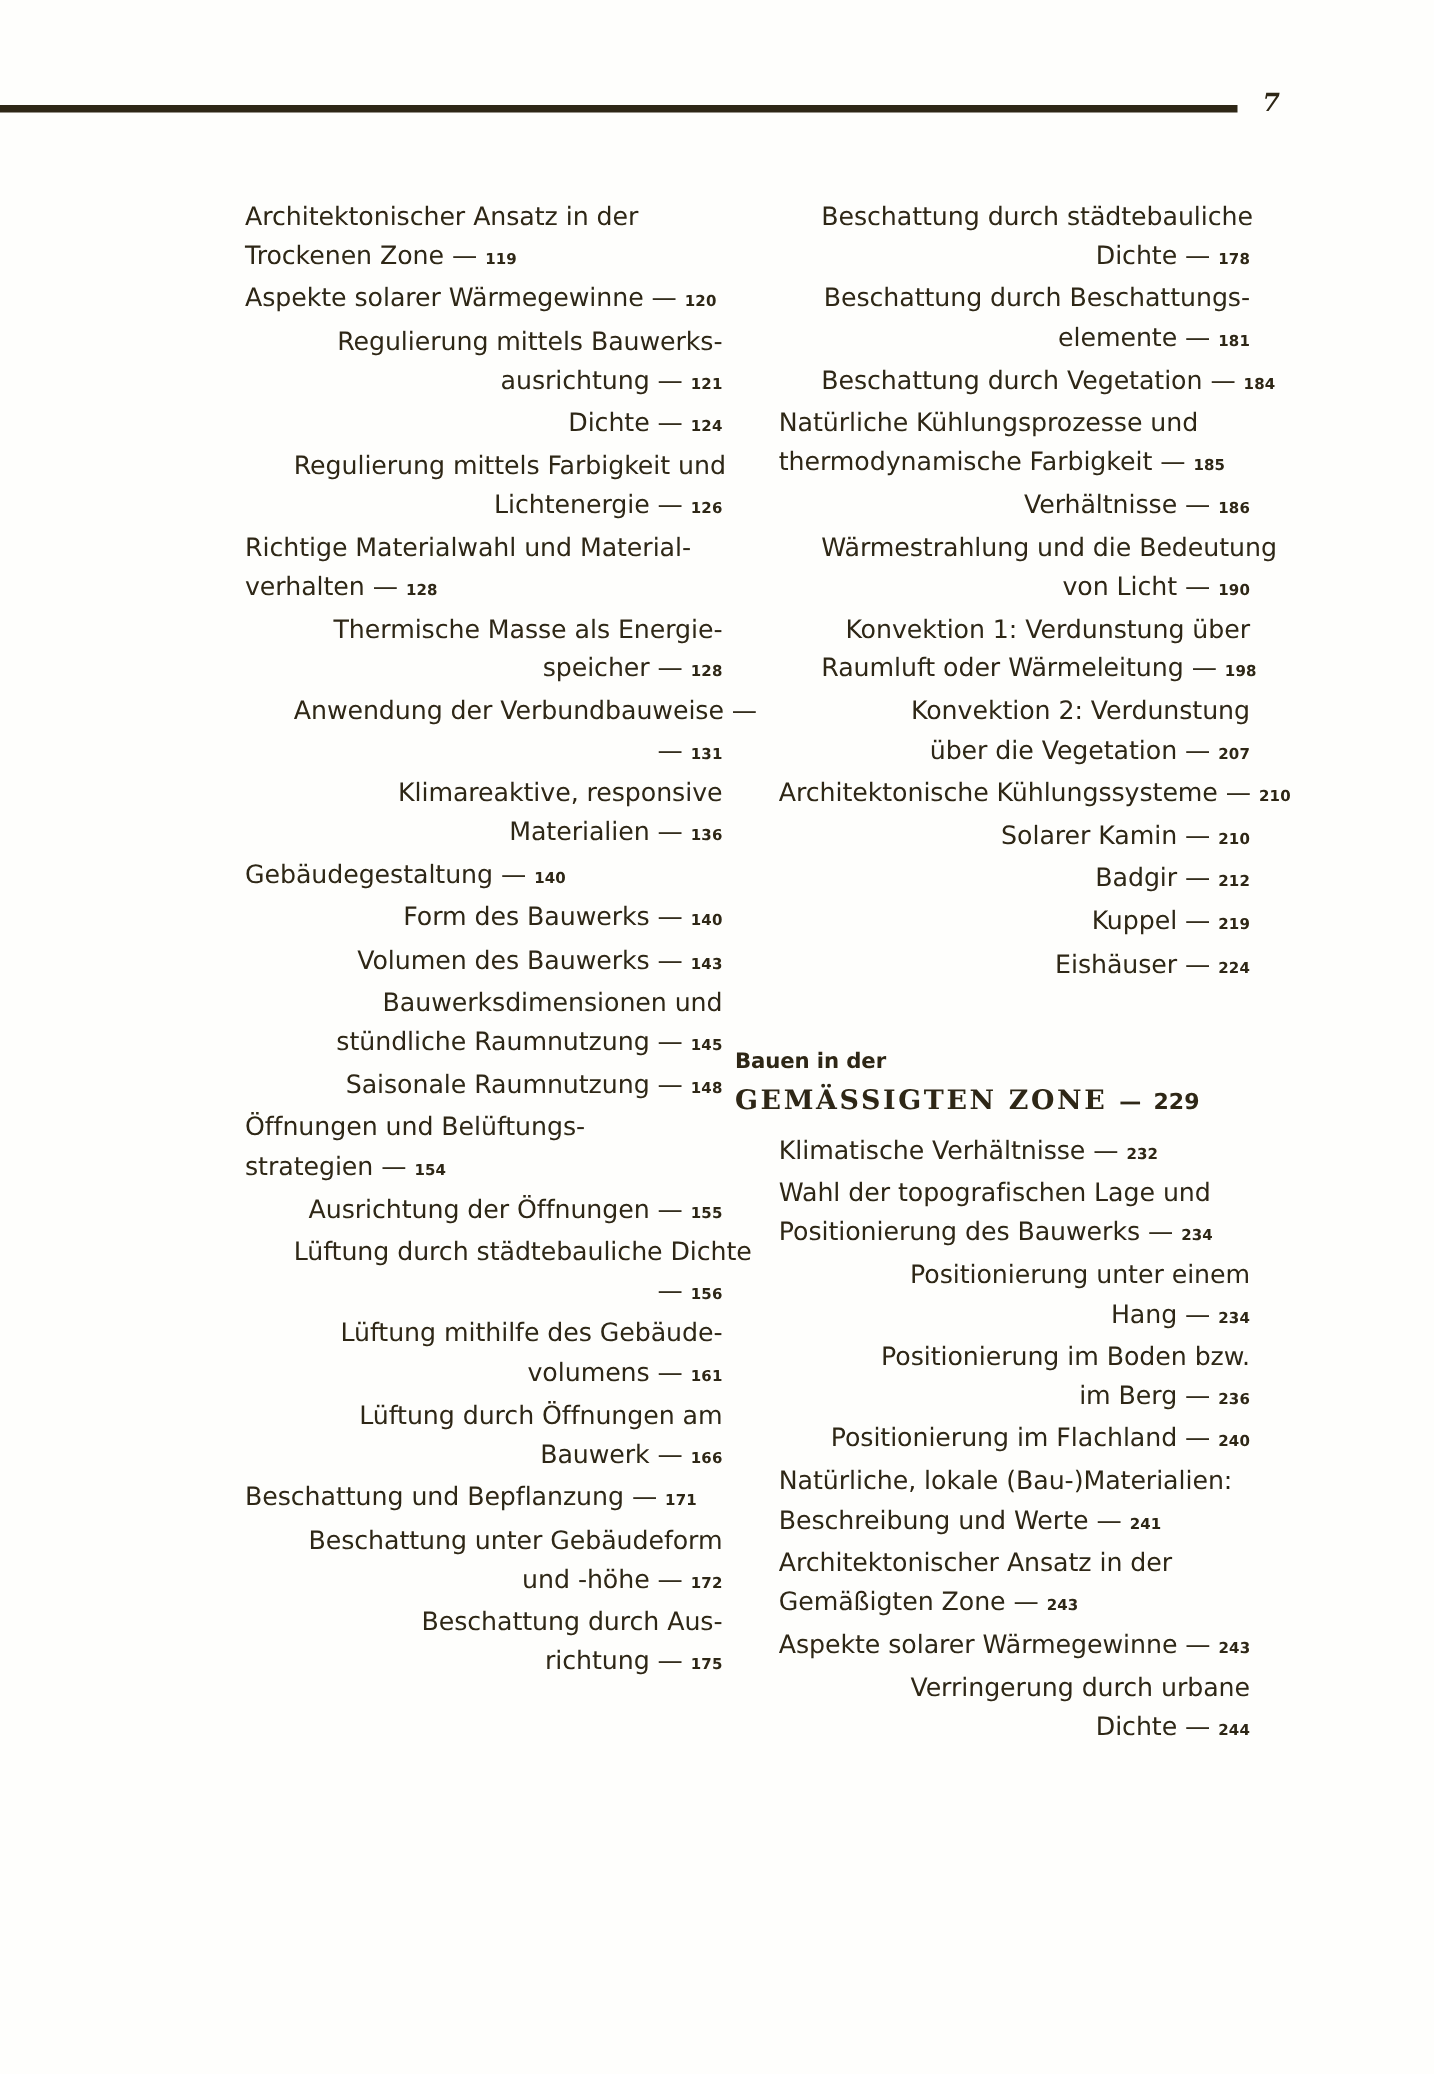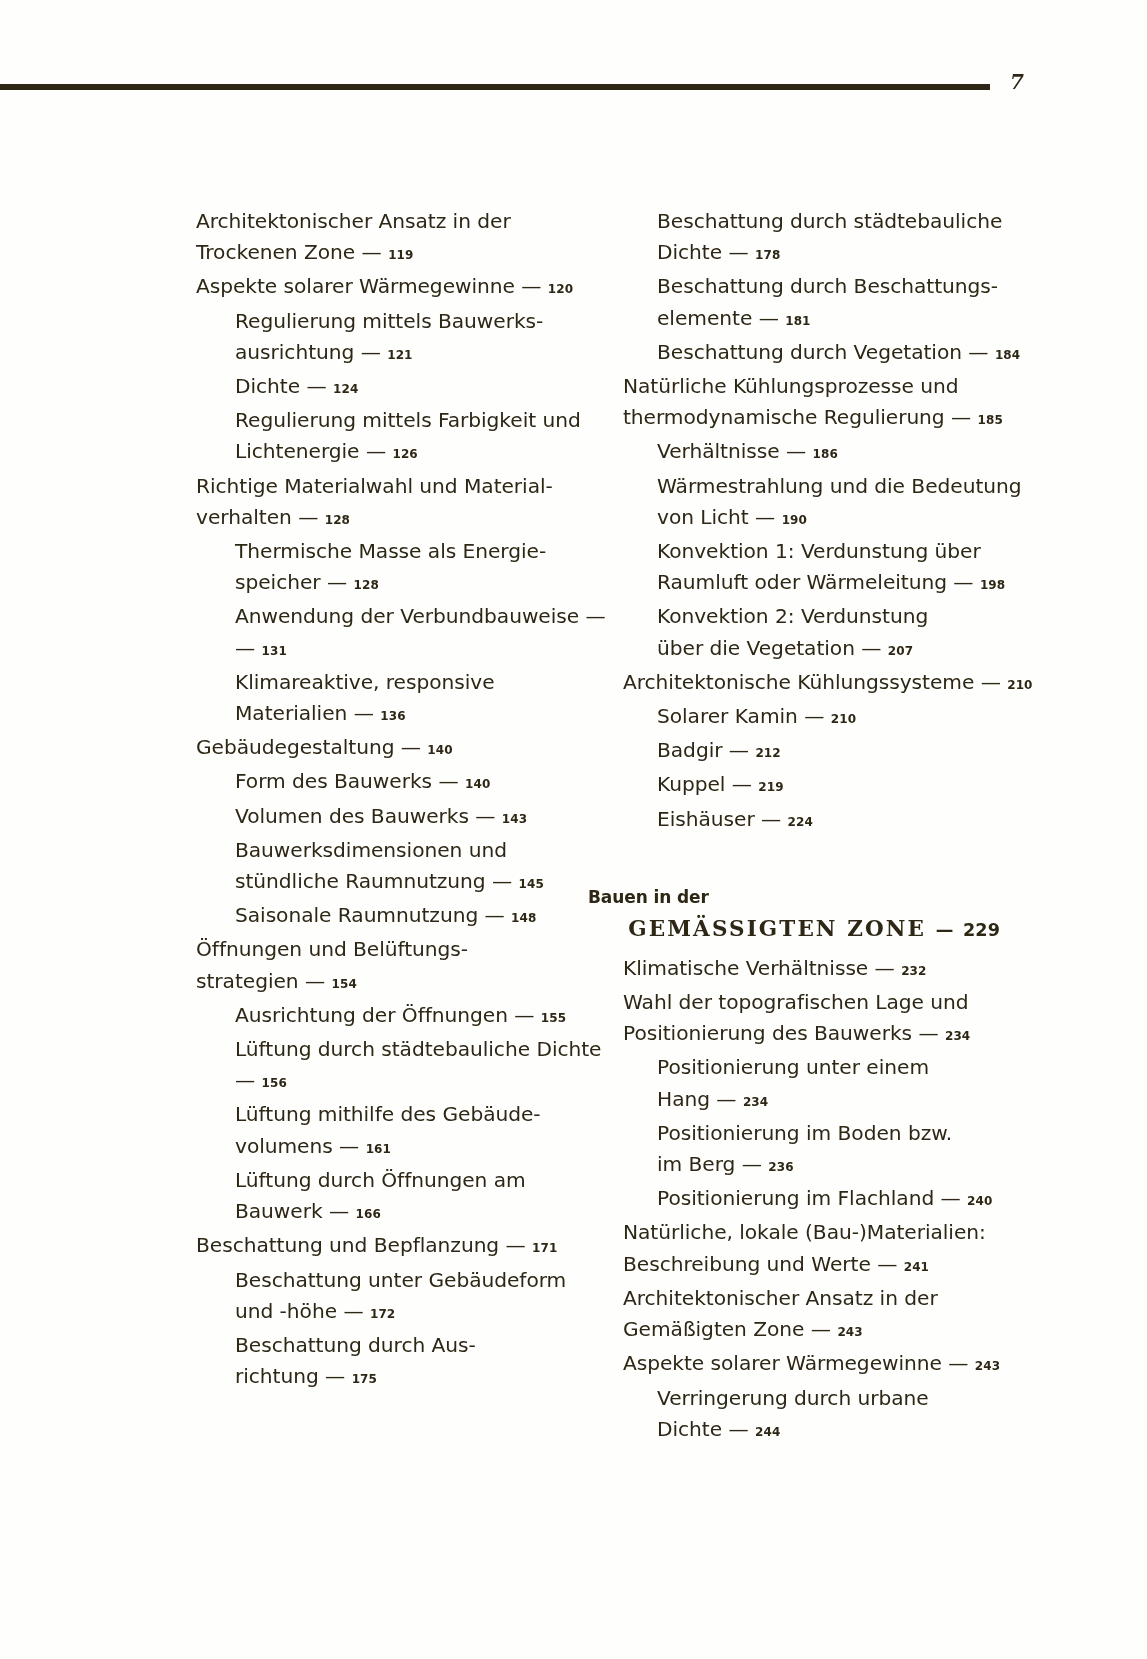--- a/index.html
+++ b/index.html
@@ -45,34 +45,33 @@
   
   .columns {
     position: absolute;
     left: 0;
     top: 158px;
     width: 1147px;
   }
   .col {
     position: absolute;
     top: 0;
-    margin-top: 48px;
   }
   .col-left  { left: 196px; width: 382px; }
   .col-right { left: 580px; width: 420px; }
 
   .toc-line {
     font-size: 20.2px;
     line-height: 31.2px;
     color: #2e2716;
     white-space: nowrap;
     letter-spacing: -0.05px;
   }
   .toc-line.lvl1 { padding-left: 0; }
-  .toc-line.lvl2 { padding-left: 39px; }
+  .toc-line.lvl2 { padding-left: 39px; text-align: right; }
 
   
   .col-right .toc-line.lvl1 { padding-left: 43px; }
   .col-right .toc-line.lvl2 { padding-left: 77px; }
 
   .pg {
     font-weight: 700;
     font-size: 12px;
     letter-spacing: 0.1px;
   }
@@ -91,21 +90,20 @@
     letter-spacing: -0.1px;
   }
   .part-heading .line2 {
     font-family: "DejaVu Serif", "Liberation Serif", serif;
     font-weight: 700;
     font-size: 21.5px;
     line-height: 34px;
     padding-left: 8px;
     letter-spacing: 2.1px;
     white-space: nowrap;
-    text-align: right;
   }
   .part-heading .line2 .pg {
     font-family: "DejaVu Sans", "Liberation Sans", sans-serif;
     letter-spacing: 0.1px;
     font-size: 17.6px;
   }
 </style>
 </head>
 <body>
 
@@ -155,21 +153,21 @@
         <div class="toc-line lvl2"><span>richtung</span> <span class="dash">—</span> <span class="pg">175</span></div>
       </div>
 
     <div class="col col-right">
         <div class="toc-line lvl2"><span>Beschattung durch städtebauliche</span></div>
         <div class="toc-line lvl2"><span>Dichte</span> <span class="dash">—</span> <span class="pg">178</span></div>
         <div class="toc-line lvl2"><span>Beschattung durch Beschattungs-</span></div>
         <div class="toc-line lvl2"><span>elemente</span> <span class="dash">—</span> <span class="pg">181</span></div>
         <div class="toc-line lvl2"><span>Beschattung durch Vegetation</span> <span class="dash">—</span> <span class="pg">184</span></div>
         <div class="toc-line lvl1"><span>Natürliche Kühlungsprozesse und</span></div>
-        <div class="toc-line lvl1"><span>thermodynamische Regulierung</span> <span class="dash">—</span> <span class="pg">185</span></div>
+        <div class="toc-line lvl1"><span>thermodynamische Farbigkeit</span> <span class="dash">—</span> <span class="pg">185</span></div>
         <div class="toc-line lvl2"><span>Verhältnisse</span> <span class="dash">—</span> <span class="pg">186</span></div>
         <div class="toc-line lvl2"><span>Wärmestrahlung und die Bedeutung</span></div>
         <div class="toc-line lvl2"><span>von Licht</span> <span class="dash">—</span> <span class="pg">190</span></div>
         <div class="toc-line lvl2"><span>Konvektion 1: Verdunstung über</span></div>
         <div class="toc-line lvl2"><span>Raumluft oder Wärmeleitung</span> <span class="dash">—</span> <span class="pg">198</span></div>
         <div class="toc-line lvl2"><span>Konvektion 2: Verdunstung</span></div>
         <div class="toc-line lvl2"><span>über die Vegetation</span> <span class="dash">—</span> <span class="pg">207</span></div>
         <div class="toc-line lvl1"><span>Architektonische Kühlungssysteme</span> <span class="dash">—</span> <span class="pg">210</span></div>
         <div class="toc-line lvl2"><span>Solarer Kamin</span> <span class="dash">—</span> <span class="pg">210</span></div>
         <div class="toc-line lvl2"><span>Badgir</span> <span class="dash">—</span> <span class="pg">212</span></div>

